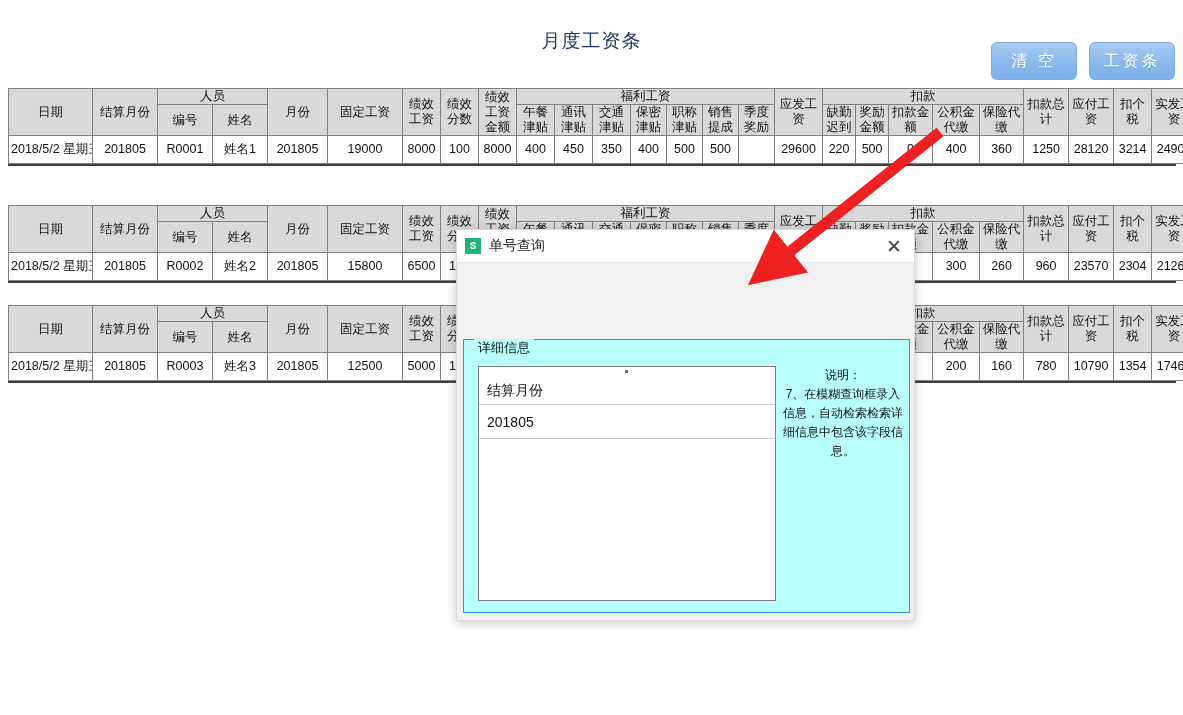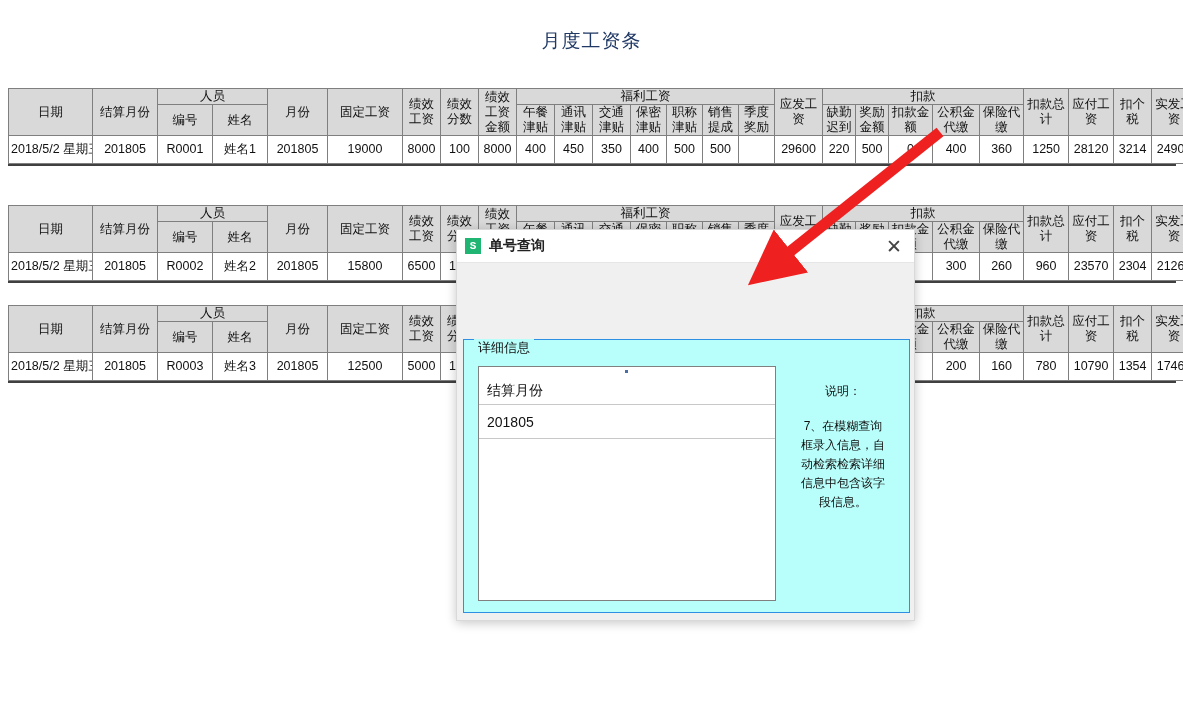--- a/index.html
+++ b/index.html
@@ -57,21 +57,21 @@
     height: 33px; background: #ffffff;
     display: flex; align-items: center; padding: 0 6px 0 8px;
     border-bottom: 1px solid #e6e6e6;
   }
   .dlg-icon {
     width: 16px; height: 16px; background: #21b573;
     color: #fff; font-size: 11px; font-weight: bold;
     display: flex; align-items: center; justify-content: center;
     font-family: "Liberation Mono", monospace;
   }
-  .dlg-title-text { margin-left: 8px; font-size: 14px; color: #222; font-weight: bold; }
+  .dlg-title-text { margin-left: 8px; font-size: 14px; color: #222; }
   .dlg-close {
     margin-left: auto; width: 28px; height: 26px;
     display: flex; align-items: center; justify-content: center;
     font-size: 19px; color: #444; cursor: pointer; line-height: 1;
   }
   .dlg-body { position: relative; height: 358px; }
 
   .query-row {
     position: absolute; left: 6px; top: 20px;
     display: flex; align-items: center;
@@ -116,33 +116,37 @@
   .grid-row {
     height: 34px; border-bottom: 1px solid #c8c8c8;
     display: flex; align-items: center; padding-left: 8px;
     font-size: 14px; color: #111; cursor: pointer;
   }
   .note {
     position: absolute; left: 318px; top: 26px; width: 122px;
     font-size: 12px; color: #111; line-height: 19px;
     text-align: center;
   }
-  .note p { margin: 16px; }
+  .note p { margin: 0; }
   .note .indent { text-indent: 0; }
 
   
   .arrow { position: absolute; left: 0; top: 0; width: 1183px; height: 715px; pointer-events: none; }
 </style>
 </head>
 <body>
 
 <div id="root">
 
   <div class="page-title">月度工资条</div>
 
+  <div class="btn-bar">
+    <div class="btn">清  空</div>
+    <div class="btn">工资条</div>
+  </div>
 
   <div class="slip" style="top:88px;">
     <table>
       <colgroup>
         <col style="width:84px">
           <col style="width:65px">
           <col style="width:55px">
           <col style="width:55px">
         <col style="width:60px">
           <col style="width:75px">

